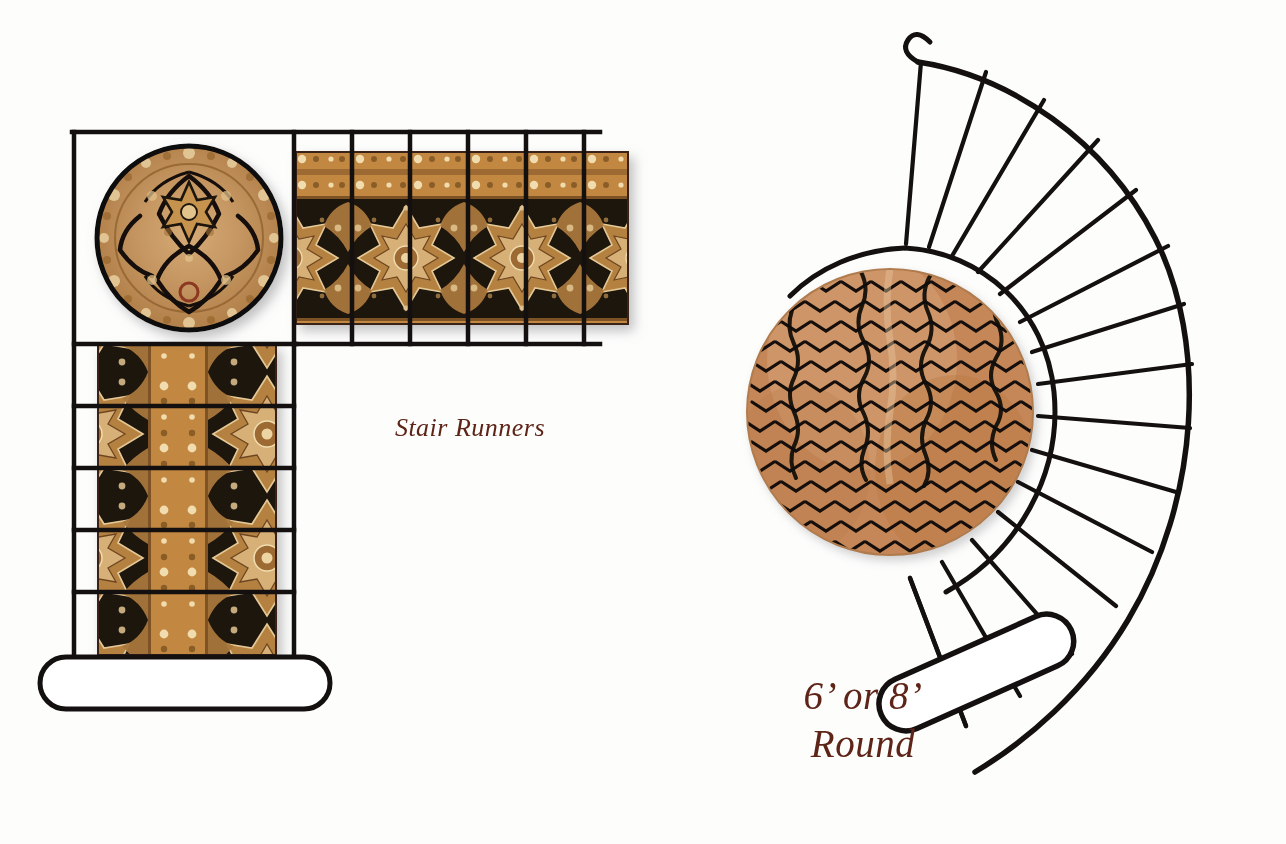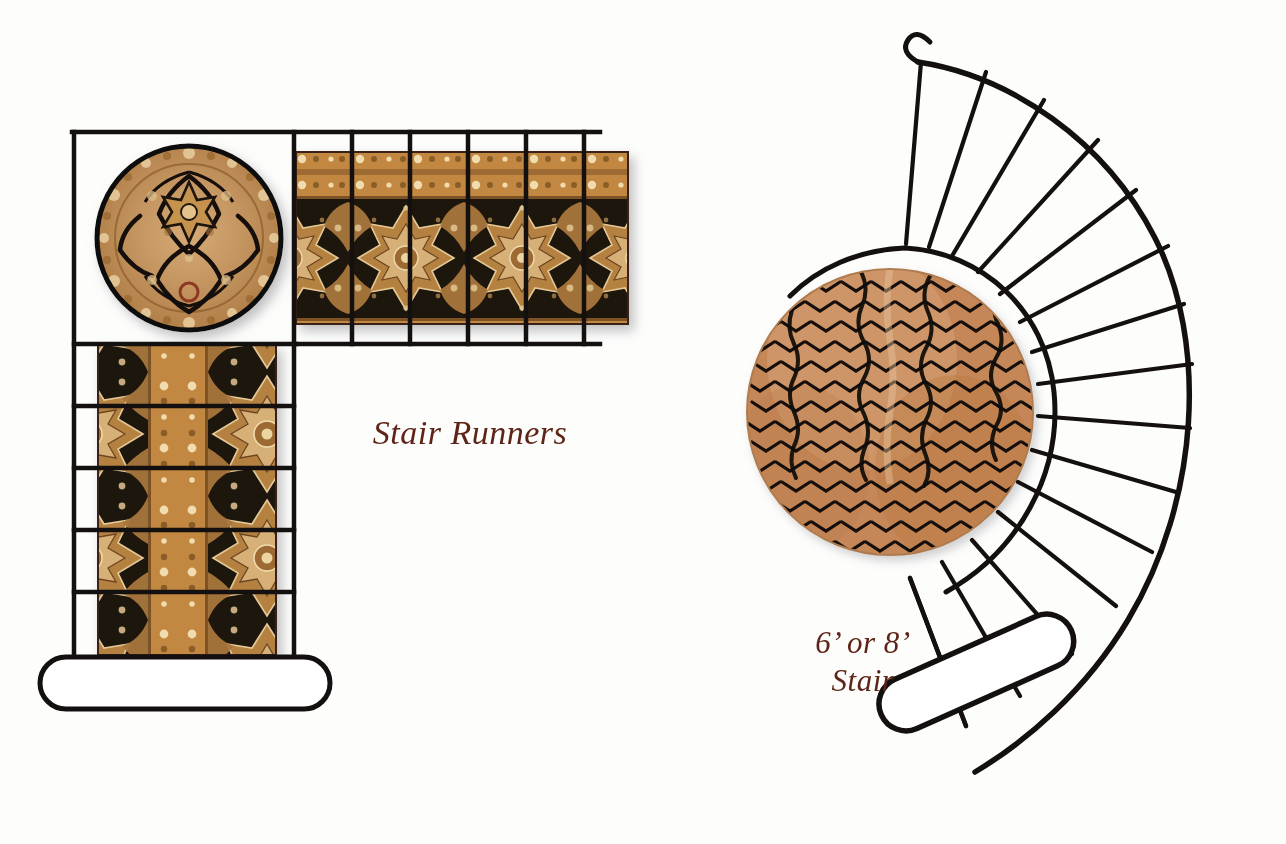--- a/index.html
+++ b/index.html
@@ -31,27 +31,27 @@
     text-align: center;
     line-height: 1.22;
     white-space: nowrap;
     letter-spacing: 0.5px;
     user-select: none;
   }
   #label-stair {
     left: 340px;
     top: 412px;
     width: 260px;
-    font-size: 34px;
+    font-size: 26px;
   }
   #label-shape {
     left: 748px;
-    top: 624px;
+    top: 672px;
     width: 230px;
-    font-size: 31px;
+    font-size: 39px;
   }
   .lbl-line { display: block; }
 </style>
 </head>
 <body>
 
 <div id="stage" style="background: rgb(253, 253, 252);">
 
   <svg id="scene" viewBox="0 0 1286 844" xmlns="http://www.w3.org/2000/svg">
     <defs>
@@ -372,16 +372,16 @@
       </g>
     </g>
   </svg>
 
   <div class="label" id="label-stair" style="color: rgb(93, 36, 23);">
     <span class="lbl-line">Stair Runners</span>
   </div>
 
   <div class="label" id="label-shape" style="color: rgb(93, 36, 23);">
     <span class="lbl-line">6’ or 8’</span>
-    <span class="lbl-line">Stair</span>
+    <span class="lbl-line">Round</span>
   </div>
 
 </div>
 
 </body></html>

